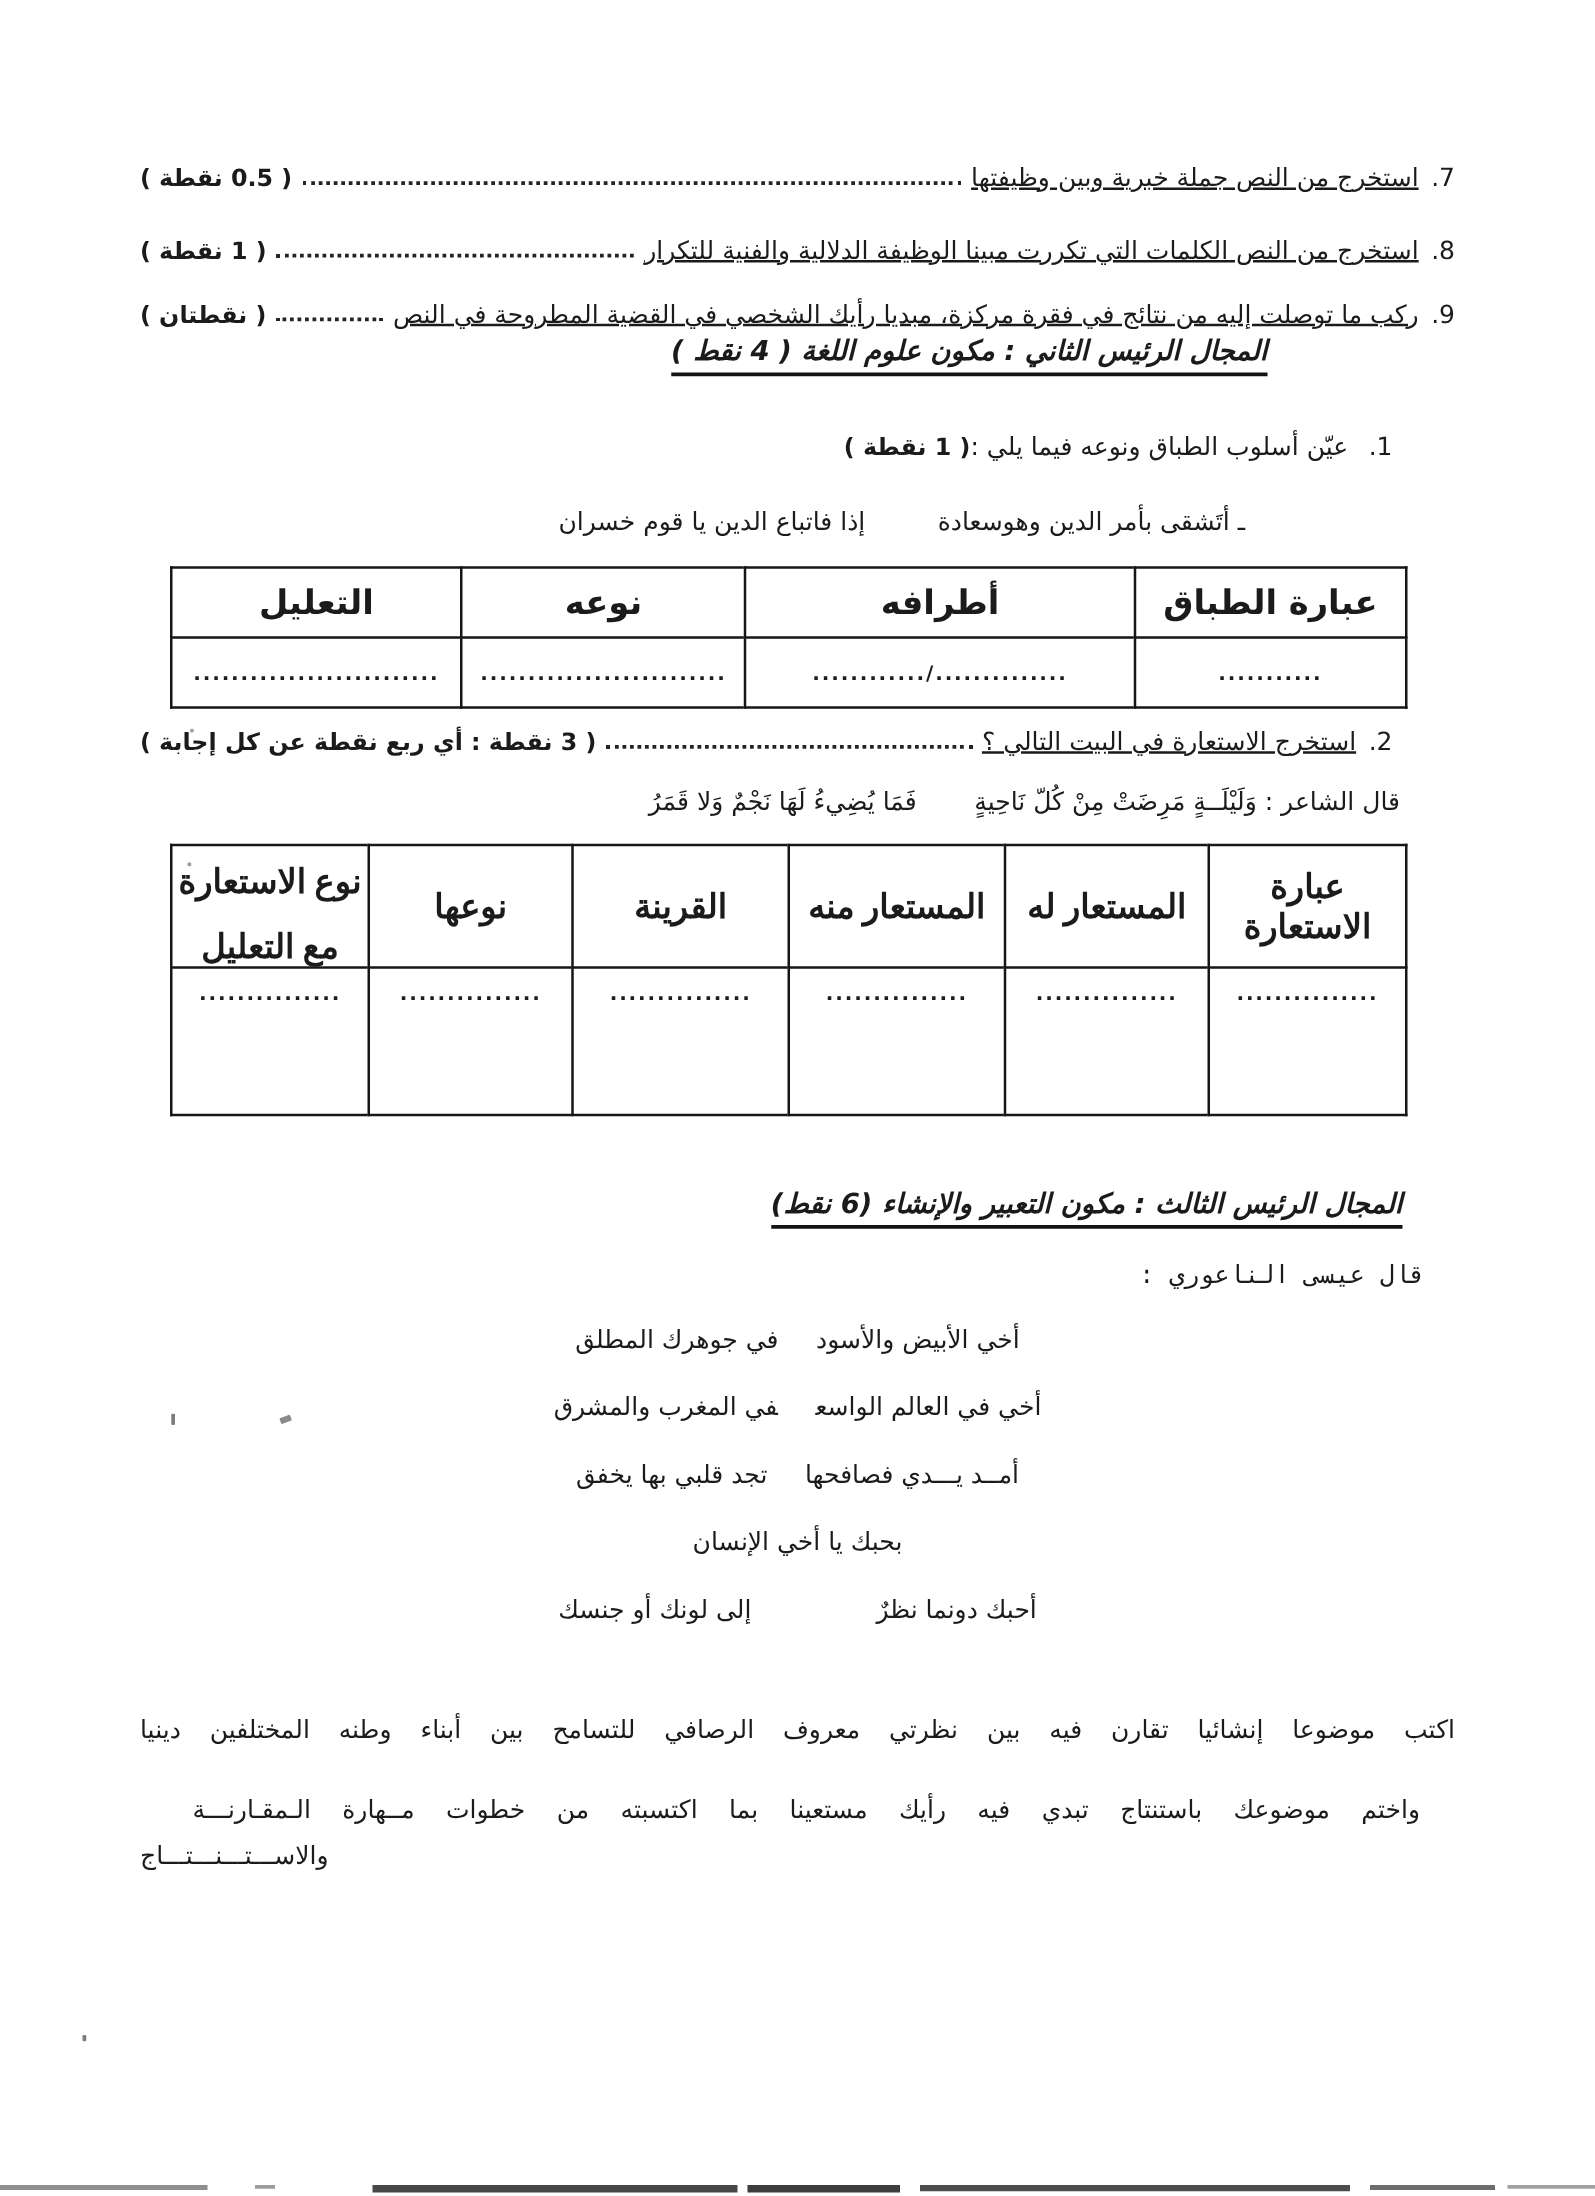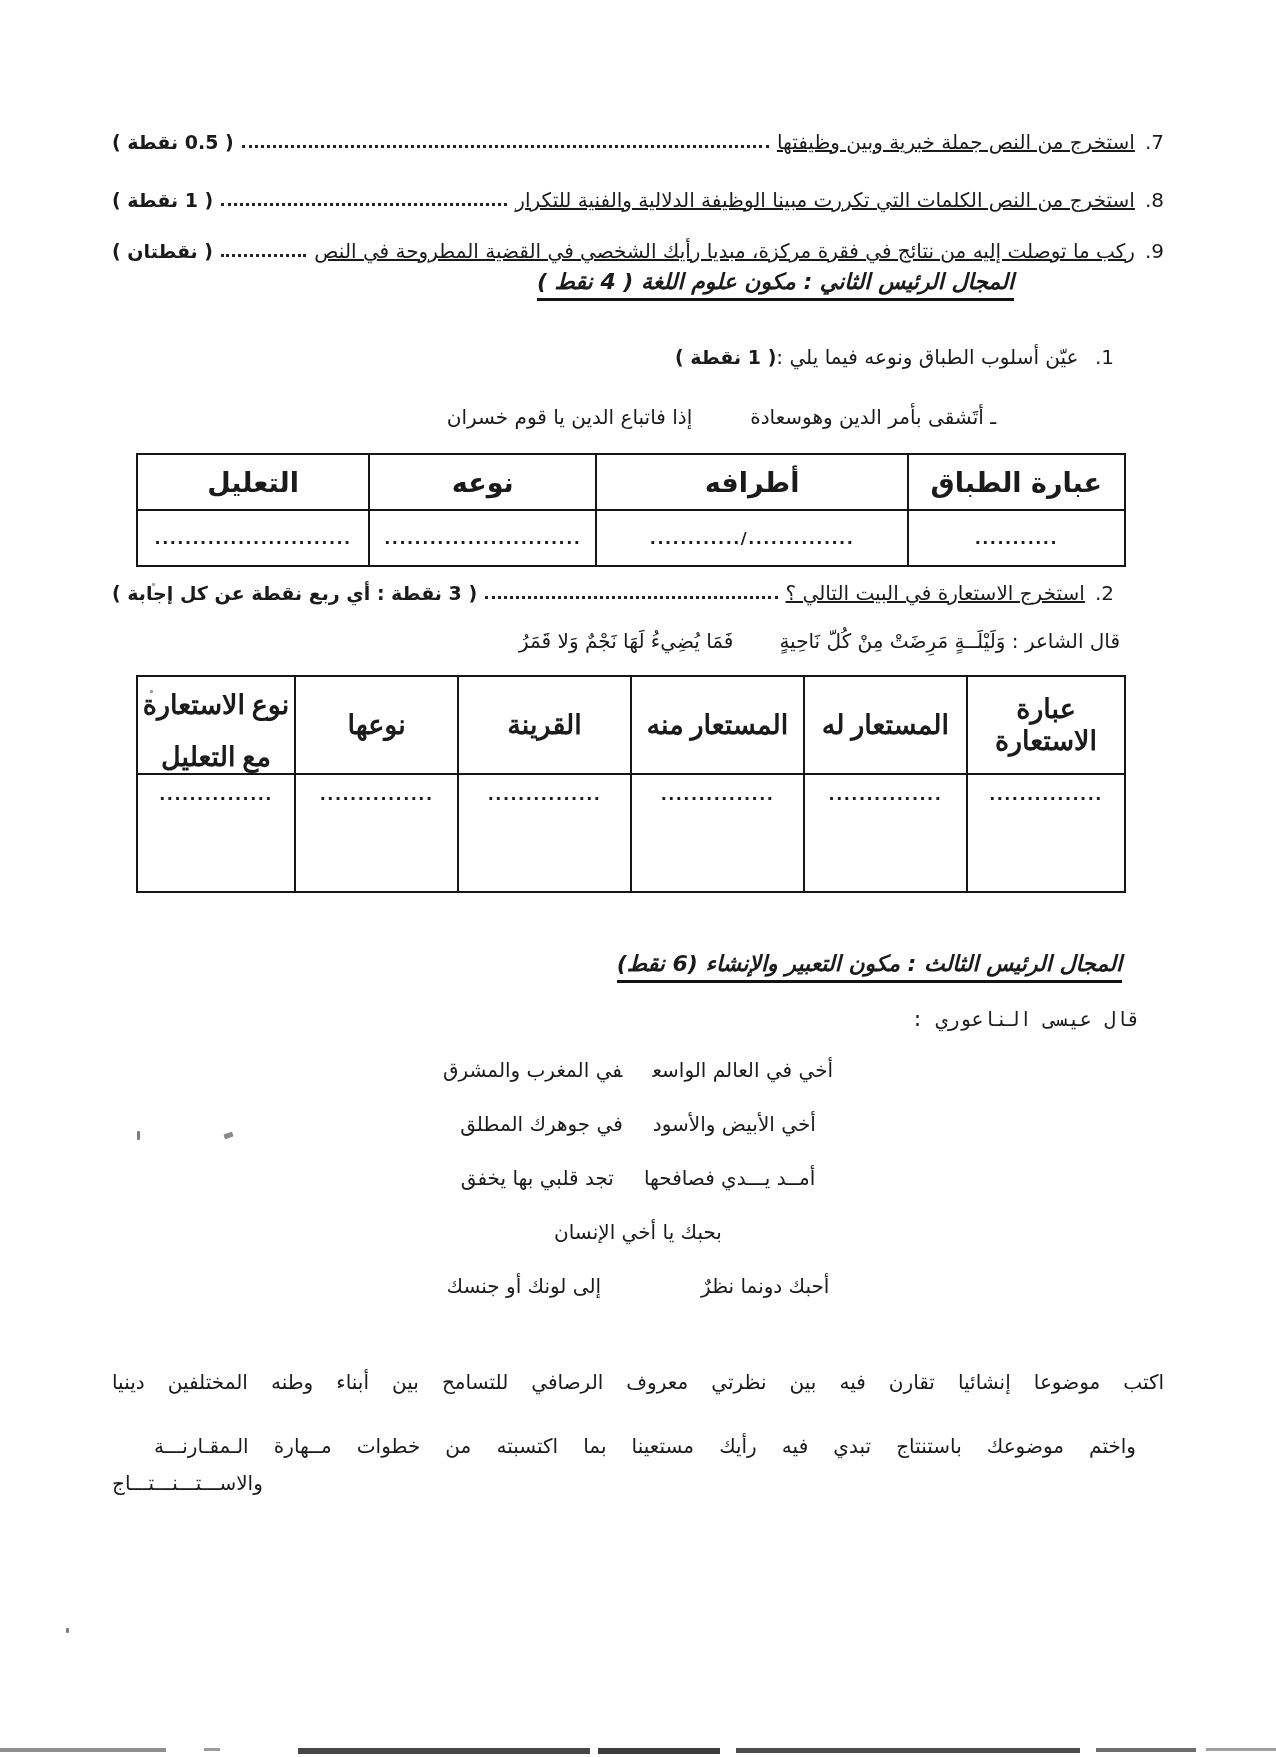--- a/index.html
+++ b/index.html
@@ -186,24 +186,24 @@
   </table>
 
   <div class="sec-head sec3">
     <span class="t">المجال الرئيس الثالث : مكون التعبير والإنشاء (6 نقط)</span>
   </div>
 
   <div class="intro-line">قال عيسى الناعوري :</div>
 
   <div class="poem">
     <div class="poem-line">
+      <span class="hemi-a">أخي الأبيض والأسود</span><span class="hemi-b">في جوهرك المطلق</span>
+    </div>
+    <div class="poem-line">
       <span class="hemi-a">أخي في العالم الواسع</span><span class="hemi-b">في المغرب والمشرق</span>
-    </div>
-    <div class="poem-line">
-      <span class="hemi-a">أخي الأبيض والأسود</span><span class="hemi-b">في جوهرك المطلق</span>
     </div>
     <div class="poem-line">
       <span class="hemi-a">أمــد يـــدي فصافحها</span><span class="hemi-b">تجد قلبي بها يخفق</span>
     </div>
     <div class="poem-line">
       <span class="hemi-a">بحبك يا أخي الإنسان</span>
     </div>
     <div class="poem-line">
       <span class="hemi-a">أحبك دونما نظرٌ</span><span class="hemi-b">إلى لونك أو جنسك</span>
     </div>

